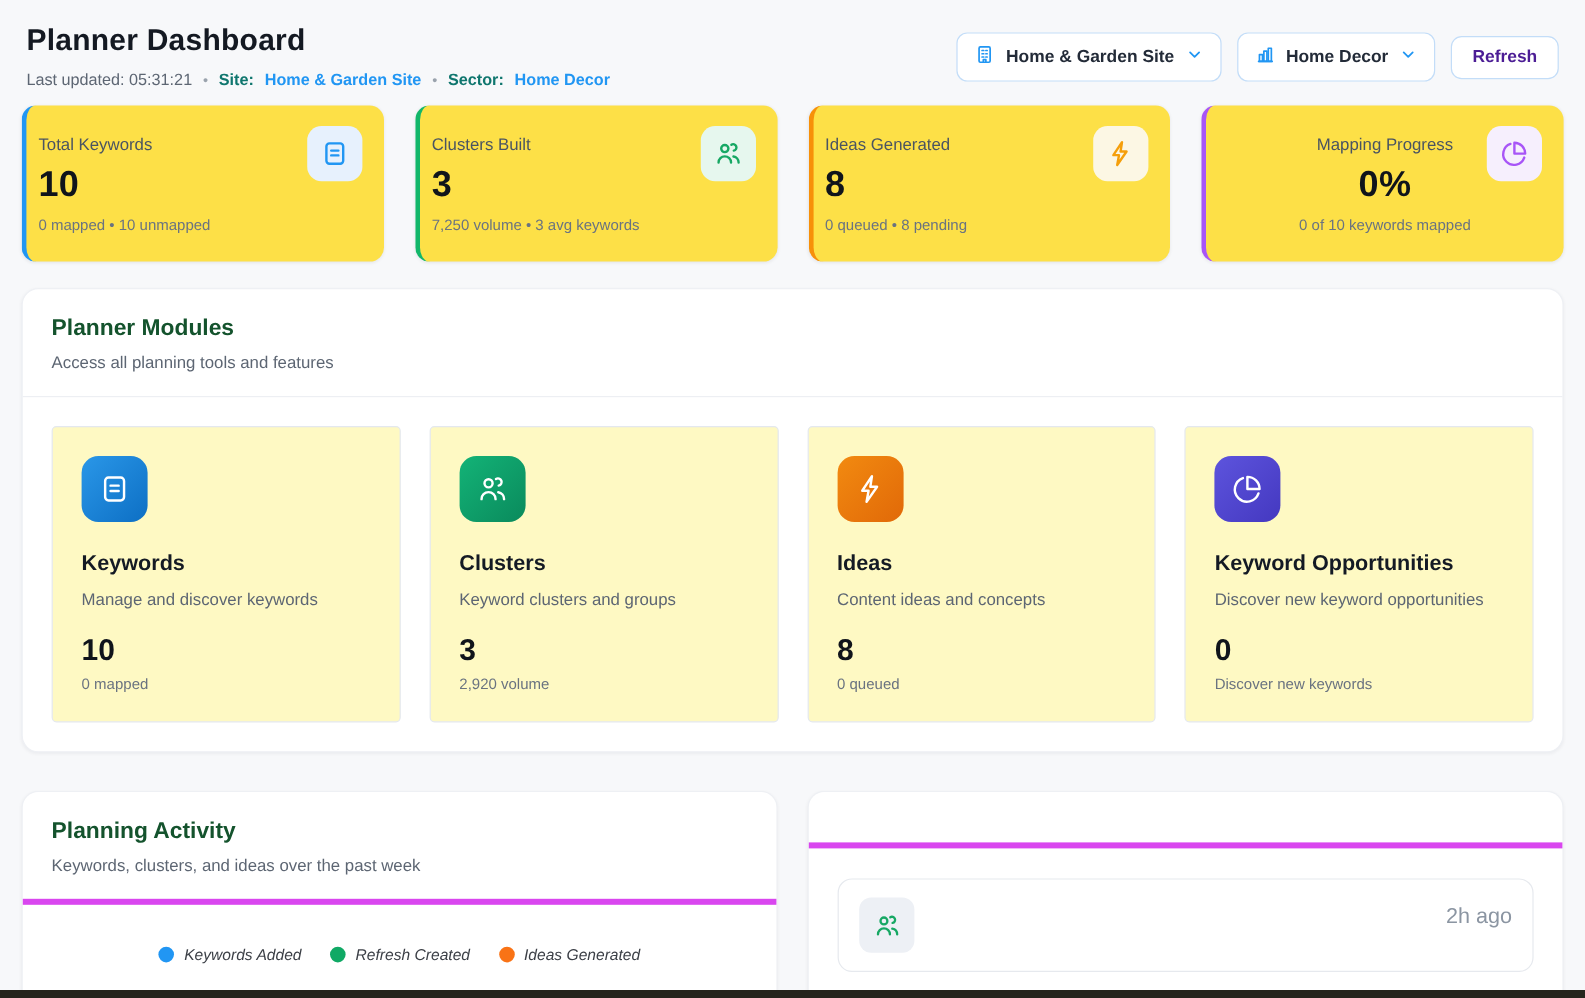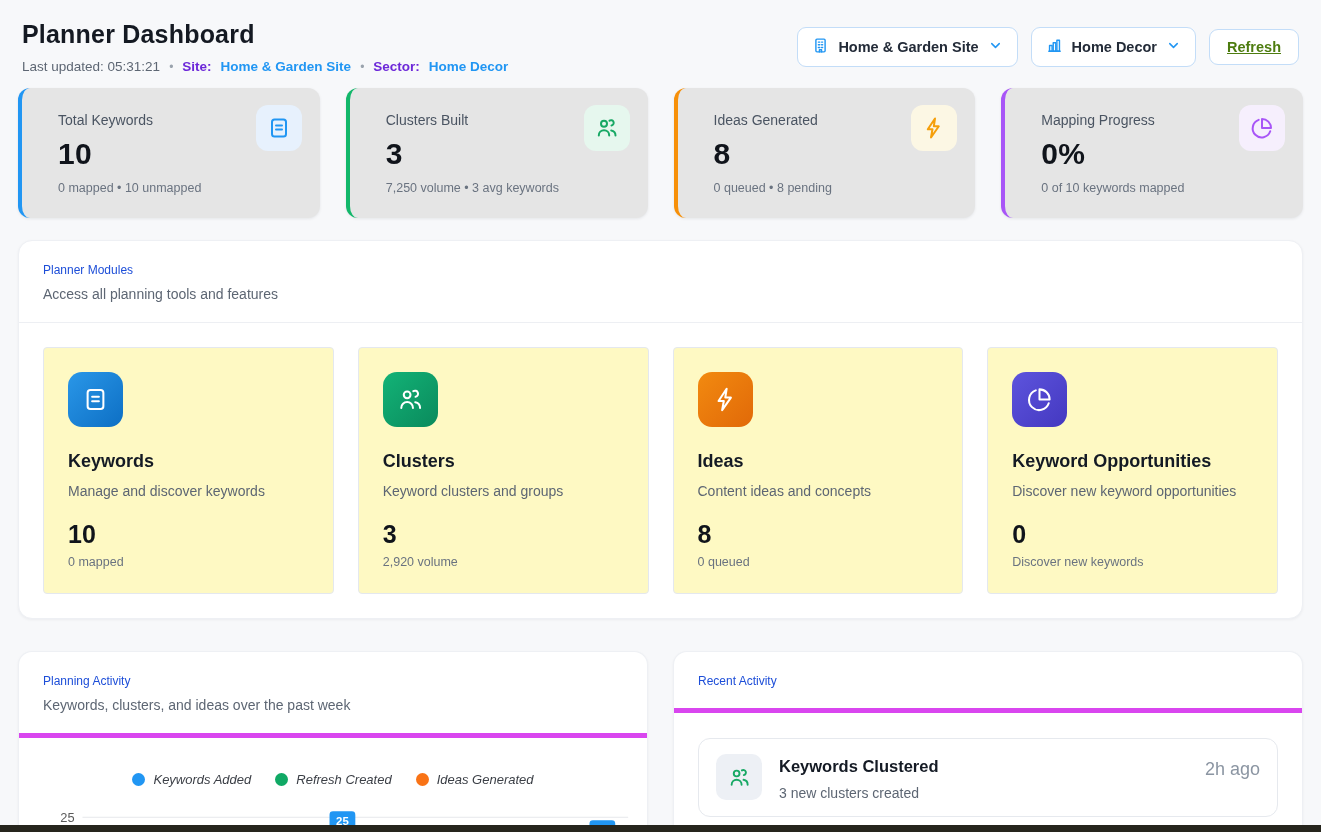--- a/index.html
+++ b/index.html
@@ -10,62 +10,62 @@
     color: #1b2430;
     position: relative;
   }
   .container { padding: 20px 18px 0; }
 
   
   .page-header { display: flex; justify-content: space-between; align-items: flex-start; padding: 0 4px; }
   .page-title { font-size: 25px; font-weight: 800; color: #141922; letter-spacing: .2px; }
   .meta { display: flex; align-items: center; gap: 9px; margin-top: 10px; font-size: 13.5px; color: #5d6673; }
   .meta .sep { color: #9aa3ad; font-size: 12px; }
-  .meta .lbl { font-weight: 700; color: #6d28d9; }
+  .meta .lbl { font-weight: 700; color: #0f766e; }
   .meta a { color: #2196f3; font-weight: 700; text-decoration: none; cursor: pointer; }
   .controls { display: flex; gap: 13px; align-items: center; margin-top: 7px; }
   .btn {
     display: flex; align-items: center; gap: 9px;
     background: #fff; border: 1.5px solid #c3ddf8; border-radius: 9px;
     padding: 9px 14px; font-size: 14.5px; font-weight: 700; color: #232b38;
     cursor: pointer; font-family: inherit;
   }
   .btn svg { color: #2196f3; flex: 0 0 auto; }
-  .btn.refresh { color: #4d7c0f; padding: 9px 17px; text-decoration: underline; }
+  .btn.refresh { color: #4c1d95; padding: 9px 17px; }
 
   
   .stats { display: flex; gap: 26px; margin-top: 14px; }
   .stat {
-    flex: 1; position: relative; background: #e5e5e5; border-radius: 12px;
+    flex: 1; position: relative; background: #fde047; border-radius: 12px;
     border-left: 4px solid #ccc; box-shadow: 0 1px 3px rgba(16,24,40,.08);
-    padding: 24px 36px 20px; height: 130px;
+    padding: 24px 10px 20px; height: 130px;
   }
   .stat.acc-blue   { border-left-color: #2196f3; }
   .stat.acc-green  { border-left-color: #12b76a; }
   .stat.acc-orange { border-left-color: #f79009; }
-  .stat.acc-purple { border-left-color: #a855f7; }
+  .stat.acc-purple { border-left-color: #a855f7; text-align: center; }
   .stat-title { font-size: 14px; color: #4a5462; }
   .stat-value { font-size: 30px; font-weight: 800; color: #10141b; margin-top: 9px; letter-spacing: .3px; }
   .stat-sub { font-size: 12.5px; color: #6a7380; margin-top: 10px; }
   .stat-icon {
     position: absolute; top: 17px; right: 18px; width: 46px; height: 46px;
     border-radius: 12px; display: flex; align-items: center; justify-content: center;
   }
   .tint-blue   { background: #e7f1fd; color: #2196f3; }
   .tint-green  { background: #e6f7ee; color: #17a864; }
   .tint-yellow { background: #fcf7e4; color: #f59f0b; }
   .tint-purple { background: #f6effd; color: #a855f7; }
 
   
   .panel {
     background: #fff; border: 1px solid #eef0f4; border-radius: 14px;
     margin-top: 22px; box-shadow: 0 1px 3px rgba(16,24,40,.05);
   }
   .panel-header { padding: 22px 24px 20px; border-bottom: 1px solid #edeff3; }
-  .panel-title { font-size: 12px; font-weight: 400; color: #1d4ed8; }
+  .panel-title { font-size: 19px; font-weight: 700; color: #14532d; }
   .panel-sub { font-size: 14px; color: #5d6673; margin-top: 9px; }
   .modules { display: grid; grid-template-columns: repeat(4, 1fr); gap: 24px; padding: 24px; }
   .module { border: 1px solid #e4e8ee; border-radius: 4px; padding: 24px; background: #fef9c3; cursor: pointer; }
   .module-icon {
     width: 55px; height: 55px; border-radius: 14px; color: #fff;
     display: flex; align-items: center; justify-content: center;
   }
   .grad-blue   { background: linear-gradient(135deg, #2a97e8, #0d6fc4); }
   .grad-green  { background: linear-gradient(135deg, #13b377, #0a8a5c); }
   .grad-orange { background: linear-gradient(135deg, #f28a10, #e16908); }
@@ -304,36 +304,31 @@
         </g>
         <g>
           <rect class="chart-badge-rect" x="575" y="21" width="26" height="17.5" rx="3.5"></rect>
           <text class="chart-badge-text" x="588" y="34.3">24</text>
         </g>
       </svg>
     </div>
 
     <div class="bottom-card">
       <div class="bottom-header">
-        <div class="panel-title">Recent Activity</div>
       </div>
       <div class="activity-list">
         <div class="activity-item">
           <div class="activity-icon">
             <svg width="23" height="23" viewBox="0 0 24 24" fill="none" stroke="currentColor" stroke-width="2" stroke-linecap="round" stroke-linejoin="round">
                 <circle cx="9" cy="7.8" r="3"></circle>
                 <path d="M3.8 19.5c0-2.9 2.3-5.2 5.2-5.2s5.2 2.3 5.2 5.2"></path>
                 <path d="M14.5 4.6a2.7 2.7 0 1 1 2 4.9"></path>
                 <path d="M16.2 14.4c2.5.4 4.3 2.5 4.3 5.1"></path>
               </svg>
           </div>
-          <div class="activity-body">
-            <div class="activity-title">Keywords Clustered</div>
-            <div class="activity-desc">3 new clusters created</div>
-          </div>
           <div class="activity-time">2h ago</div>
         </div>
       </div>
     </div>
 
   </div>
 </div>
 
 <div class="bottom-strip"></div>
 

